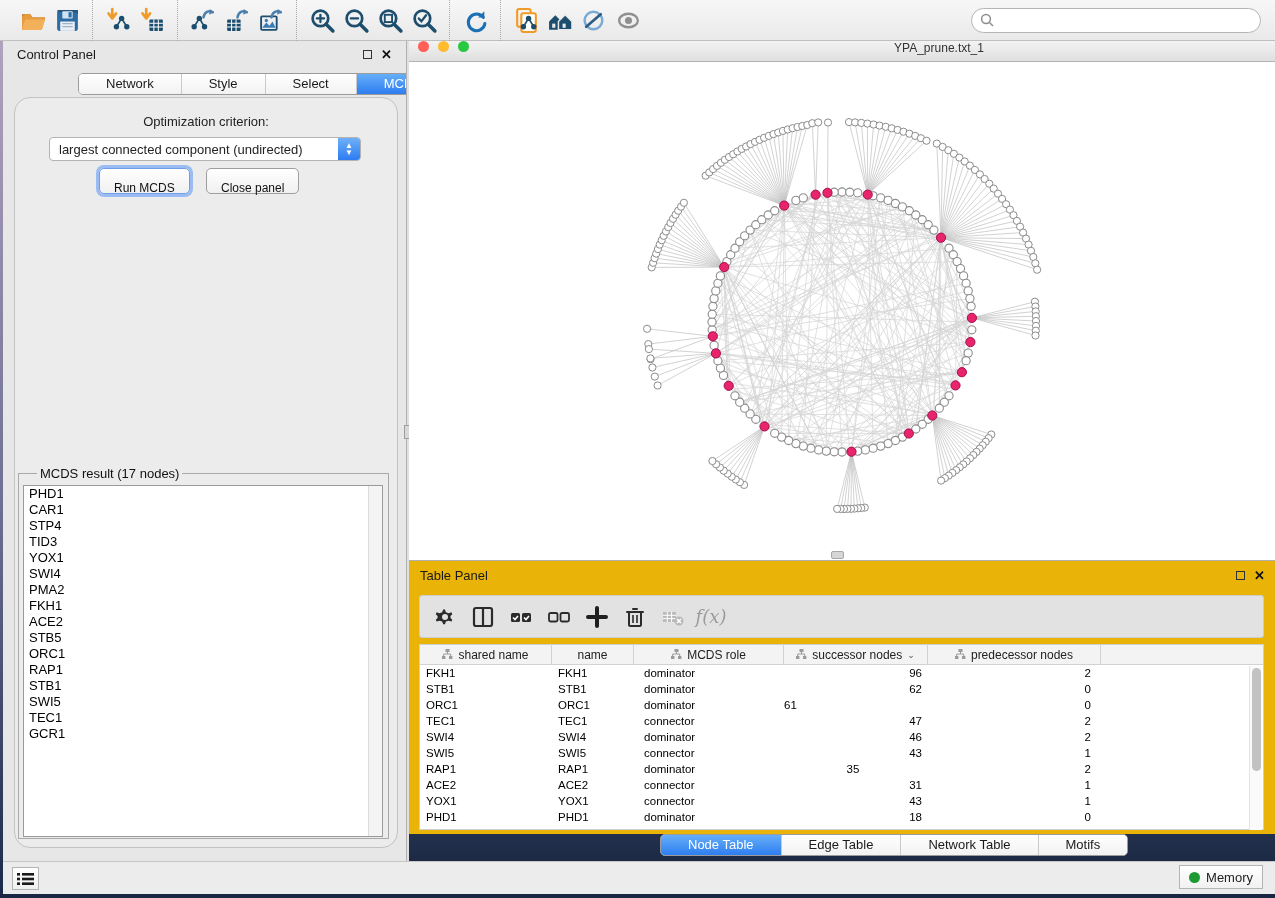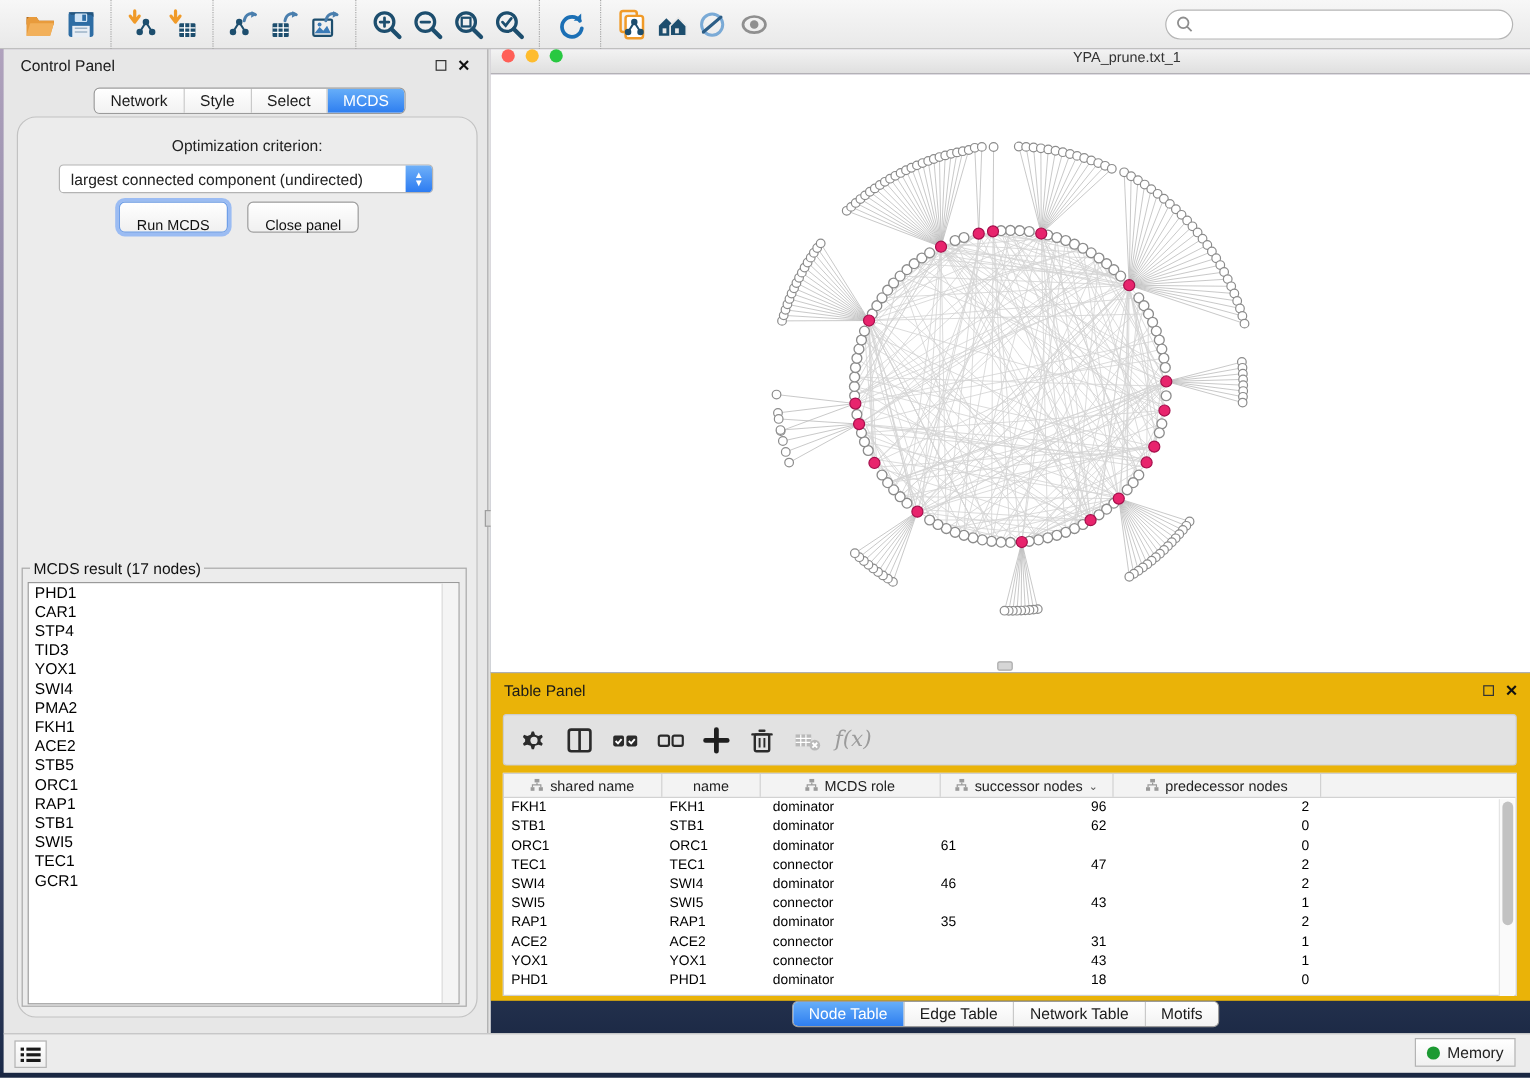--- a/index.html
+++ b/index.html
@@ -20,39 +20,39 @@
   
   #sliver-left{left:0;top:41px;width:3px;height:853px}
   #desktop-bottom{left:0;top:894px;width:1275px;height:4px}
   
   #control{left:3px;top:41px;width:403px;height:820px;background:#e7e7e7}
   .panel-title{font-size:13px;color:#1a1a1a}
   .win-icons{display:flex;gap:9px;align-items:center}
   .float-ico{width:9px;height:9px;border:1.5px solid #333;display:inline-block}
   .close-ico{font-weight:bold;font-size:13px;color:#111;line-height:9px}
   .seg{display:flex;border:1px solid #9b9b9b;border-radius:5px;overflow:hidden;background:#fff;height:22px}
-  .seg .t{padding:0 13px;font-size:13px;line-height:20px;color:#1a1a1a;background:linear-gradient(#ffffff,#f2f2f2);
+  .seg .t{padding:0 27px;font-size:13px;line-height:20px;color:#1a1a1a;background:linear-gradient(#ffffff,#f2f2f2);
           border-left:1px solid #c9c9c9;white-space:nowrap;cursor:default}
   .seg .t:first-child{border-left:none}
   .seg .t.active{background:linear-gradient(#66aef9,#2e7ef0);color:#fff}
   #tabpanel-inner{left:11px;top:56px;width:384px;height:751px;background:#ececec;
                   border:1px solid #c2c2c2;border-radius:16px}
   #opt-label{left:0;top:16px;width:100%;text-align:center;font-size:13px}
   #dropdown{left:34px;top:39px;width:312px;height:24px;background:#fff;border:1px solid #b3b3b3;
             border-radius:4px;display:flex;align-items:center}
   #dropdown .val{flex:1;padding:0 9px;font-size:13px;white-space:nowrap;overflow:hidden}
   #dropdown .step{width:22px;height:22px;border-radius:0 3px 3px 0;margin-right:0;
                   background:linear-gradient(#6fb0f8,#2d7cf2);display:flex;flex-direction:column;
                   align-items:center;justify-content:center;color:#fff;font-size:8px;line-height:7px}
   .pushbtn{height:24px;background:linear-gradient(#ffffff,#f0f0f0);border:1px solid #9f9f9f;
            border-radius:5px;font-size:12px;padding:12px 14px;font-family:inherit;color:#111}
   #run-btn{left:84px;top:70px;box-shadow:0 0 0 3px rgba(90,150,250,.55);border-color:#6f9fe8}
   #close-btn{left:191px;top:70px}
   #result-box{left:3px;top:368px;width:371px;height:373px;border:1px solid #a9a9a9;background:transparent}
-  #result-box legend{font-size:13px;margin-left:6px;padding:0 3px;color:#111}
+  #result-box legend{font-size:13px;margin-left:18px;padding:0 3px;color:#111}
   #result-list{position:absolute;left:4px;top:4px;width:360px;height:352px;background:#fff;
                border:1px solid #9a9a9a;overflow:hidden}
   #result-scroll{position:absolute;right:0;top:0;width:14px;height:100%;background:#f4f4f4;border-left:1px solid #dcdcdc}
   .result-item{font-size:13px;line-height:16px;padding-left:5px;color:#000}
   
   #vsplit{left:406px;top:41px;width:3px;height:820px;background:#e0e0e0;border-left:1px solid #b0b0b0}
   #vsplit-handle{left:404px;top:425px;width:7px;height:14px;background:#d8d8d8;border:1px solid #9e9e9e}
   
   #nettitle{left:409px;top:41px;width:866px;height:21px;background:linear-gradient(#f3f3f3,#dfdfdf);
             border-bottom:1px solid #b3b3b3;display:flex;align-items:flex-start}
@@ -1074,35 +1074,35 @@
           <div class="tcell" style="width: 132px; text-align: left; padding: 0px 0px 0px 6px;">TEC1</div>
           <div class="tcell" style="width: 82px; text-align: left; padding: 0px 0px 0px 6px;">TEC1</div>
           <div class="tcell" style="width: 150px; text-align: left; padding: 0px 0px 0px 10px;">connector</div>
           <div class="tcell" style="width: 144px; text-align: right; padding: 0px 6px 0px 0px;">47</div>
           <div class="tcell" style="width: 173px; text-align: right; padding: 0px 10px 0px 0px;">2</div>
         </div>
         <div class="trow">
           <div class="tcell" style="width: 132px; text-align: left; padding: 0px 0px 0px 6px;">SWI4</div>
           <div class="tcell" style="width: 82px; text-align: left; padding: 0px 0px 0px 6px;">SWI4</div>
           <div class="tcell" style="width: 150px; text-align: left; padding: 0px 0px 0px 10px;">dominator</div>
-          <div class="tcell" style="width: 144px; padding: 0px 6px 0px 0px;">46</div>
+          <div class="tcell" style="width: 144px; text-align: right; padding: 0px 6px 0px 0px;">46</div>
           <div class="tcell" style="width: 173px; text-align: right; padding: 0px 10px 0px 0px;">2</div>
         </div>
         <div class="trow">
           <div class="tcell" style="width: 132px; text-align: left; padding: 0px 0px 0px 6px;">SWI5</div>
           <div class="tcell" style="width: 82px; text-align: left; padding: 0px 0px 0px 6px;">SWI5</div>
           <div class="tcell" style="width: 150px; text-align: left; padding: 0px 0px 0px 10px;">connector</div>
           <div class="tcell" style="width: 144px; text-align: right; padding: 0px 6px 0px 0px;">43</div>
           <div class="tcell" style="width: 173px; text-align: right; padding: 0px 10px 0px 0px;">1</div>
         </div>
         <div class="trow">
           <div class="tcell" style="width: 132px; text-align: left; padding: 0px 0px 0px 6px;">RAP1</div>
           <div class="tcell" style="width: 82px; text-align: left; padding: 0px 0px 0px 6px;">RAP1</div>
           <div class="tcell" style="width: 150px; text-align: left; padding: 0px 0px 0px 10px;">dominator</div>
-          <div class="tcell" style="width: 144px; text-align: left; padding: 0px 6px 0px 0px;">35</div>
+          <div class="tcell" style="width: 144px; text-align: center; padding: 0px 6px 0px 0px;">35</div>
           <div class="tcell" style="width: 173px; text-align: right; padding: 0px 10px 0px 0px;">2</div>
         </div>
         <div class="trow">
           <div class="tcell" style="width: 132px; text-align: left; padding: 0px 0px 0px 6px;">ACE2</div>
           <div class="tcell" style="width: 82px; text-align: left; padding: 0px 0px 0px 6px;">ACE2</div>
           <div class="tcell" style="width: 150px; text-align: left; padding: 0px 0px 0px 10px;">connector</div>
           <div class="tcell" style="width: 144px; text-align: right; padding: 0px 6px 0px 0px;">31</div>
           <div class="tcell" style="width: 173px; text-align: right; padding: 0px 10px 0px 0px;">1</div>
         </div>
         <div class="trow">

